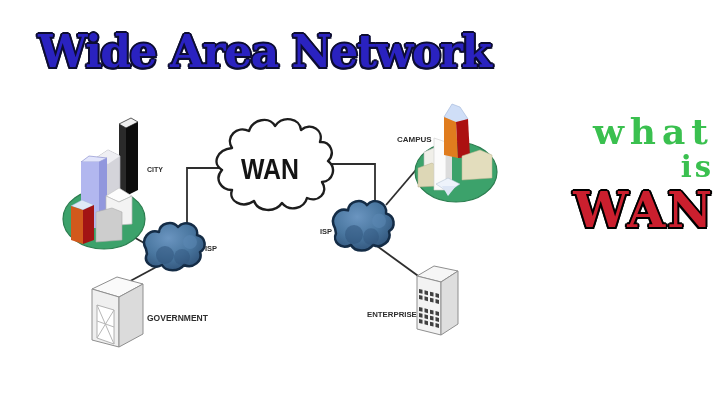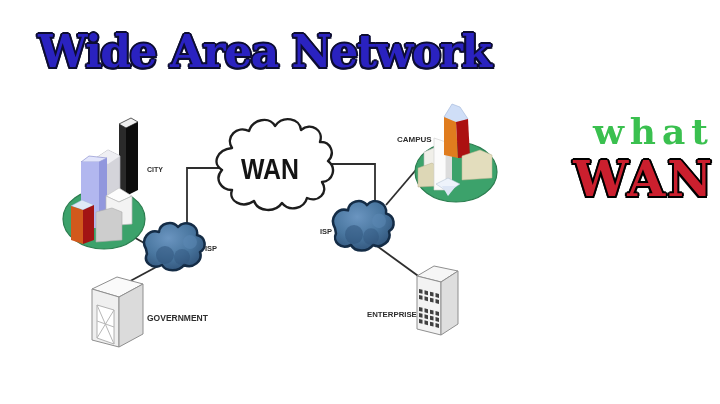--- a/index.html
+++ b/index.html
@@ -141,16 +141,17 @@
           <rect x="5.5" y="30" width="3.5" height="4"></rect>
           <rect x="11" y="30" width="3.5" height="4"></rect>
           <rect x="16.5" y="30" width="3.5" height="4"></rect>
       </g>
     </g>
     <text x="367" y="317" font-size="7.8" class="node-label">ENTERPRISE</text>
   </svg>
 
   <div id="caption">
     <div id="cap-what" class="cap-green">what</div>
+    <div id="cap-is" class="cap-green">is</div>
     <div id="cap-wan">WAN</div>
   </div>
 
 </div>
 
 </body></html>

